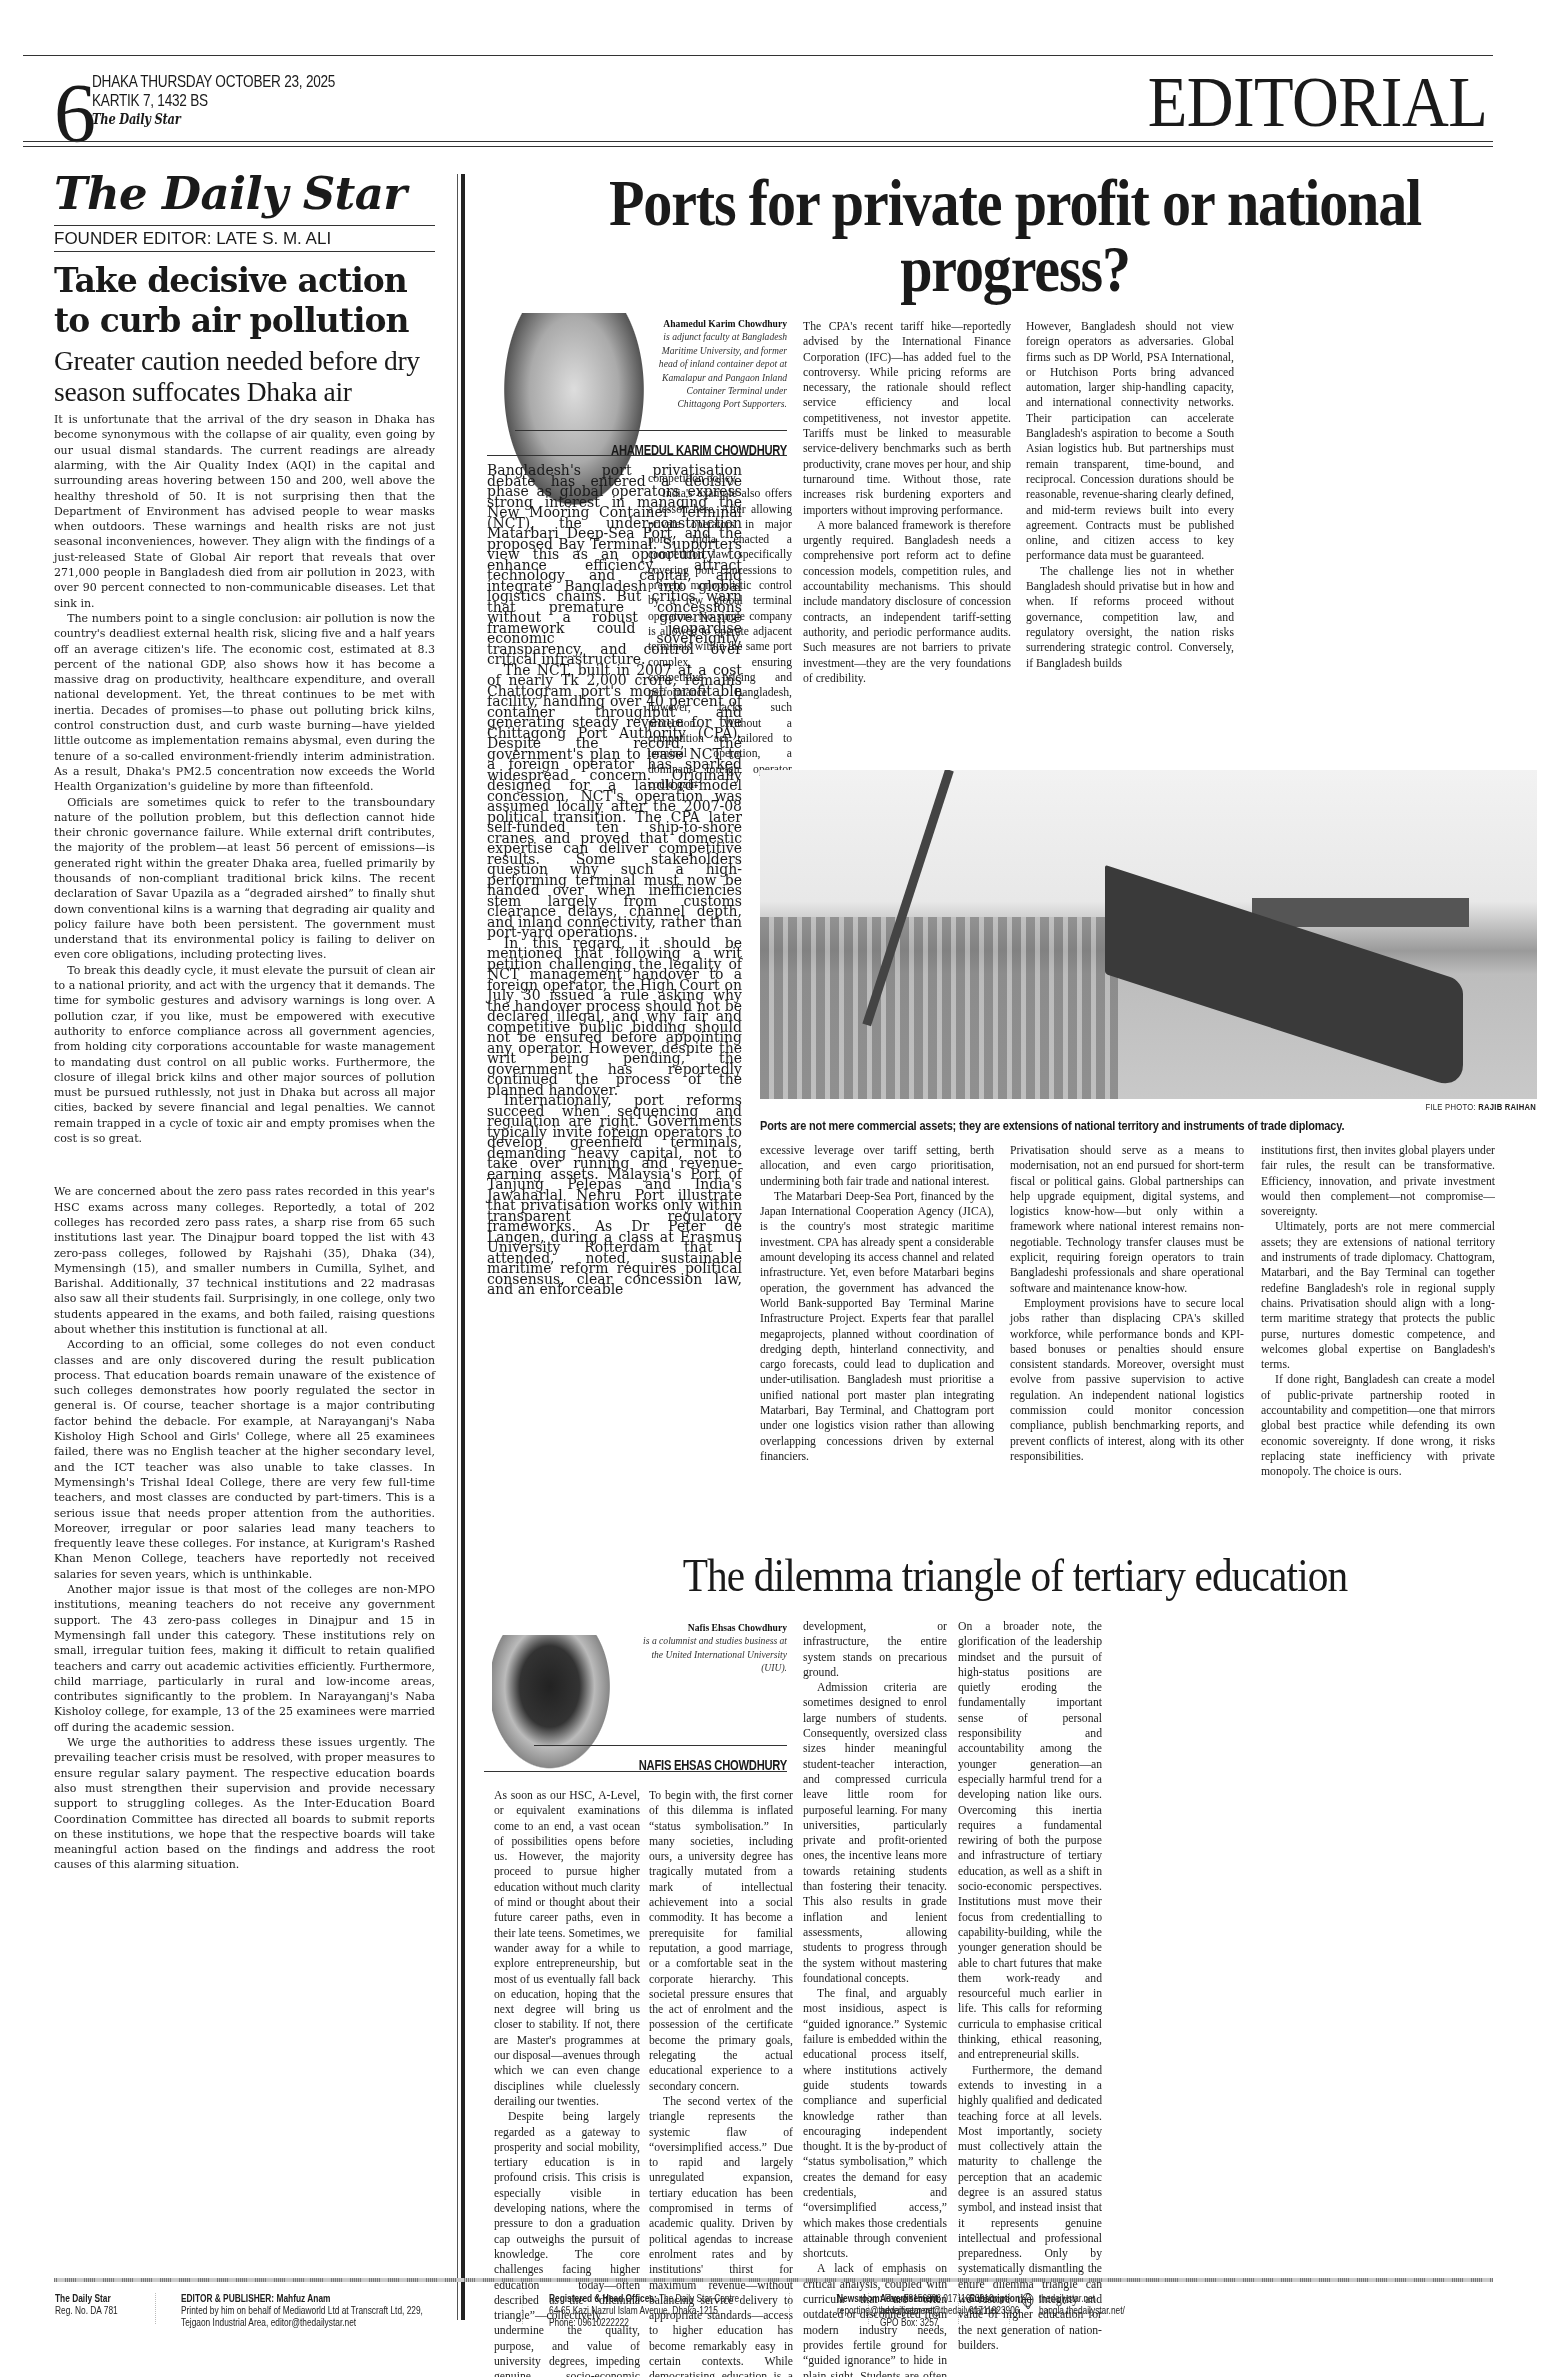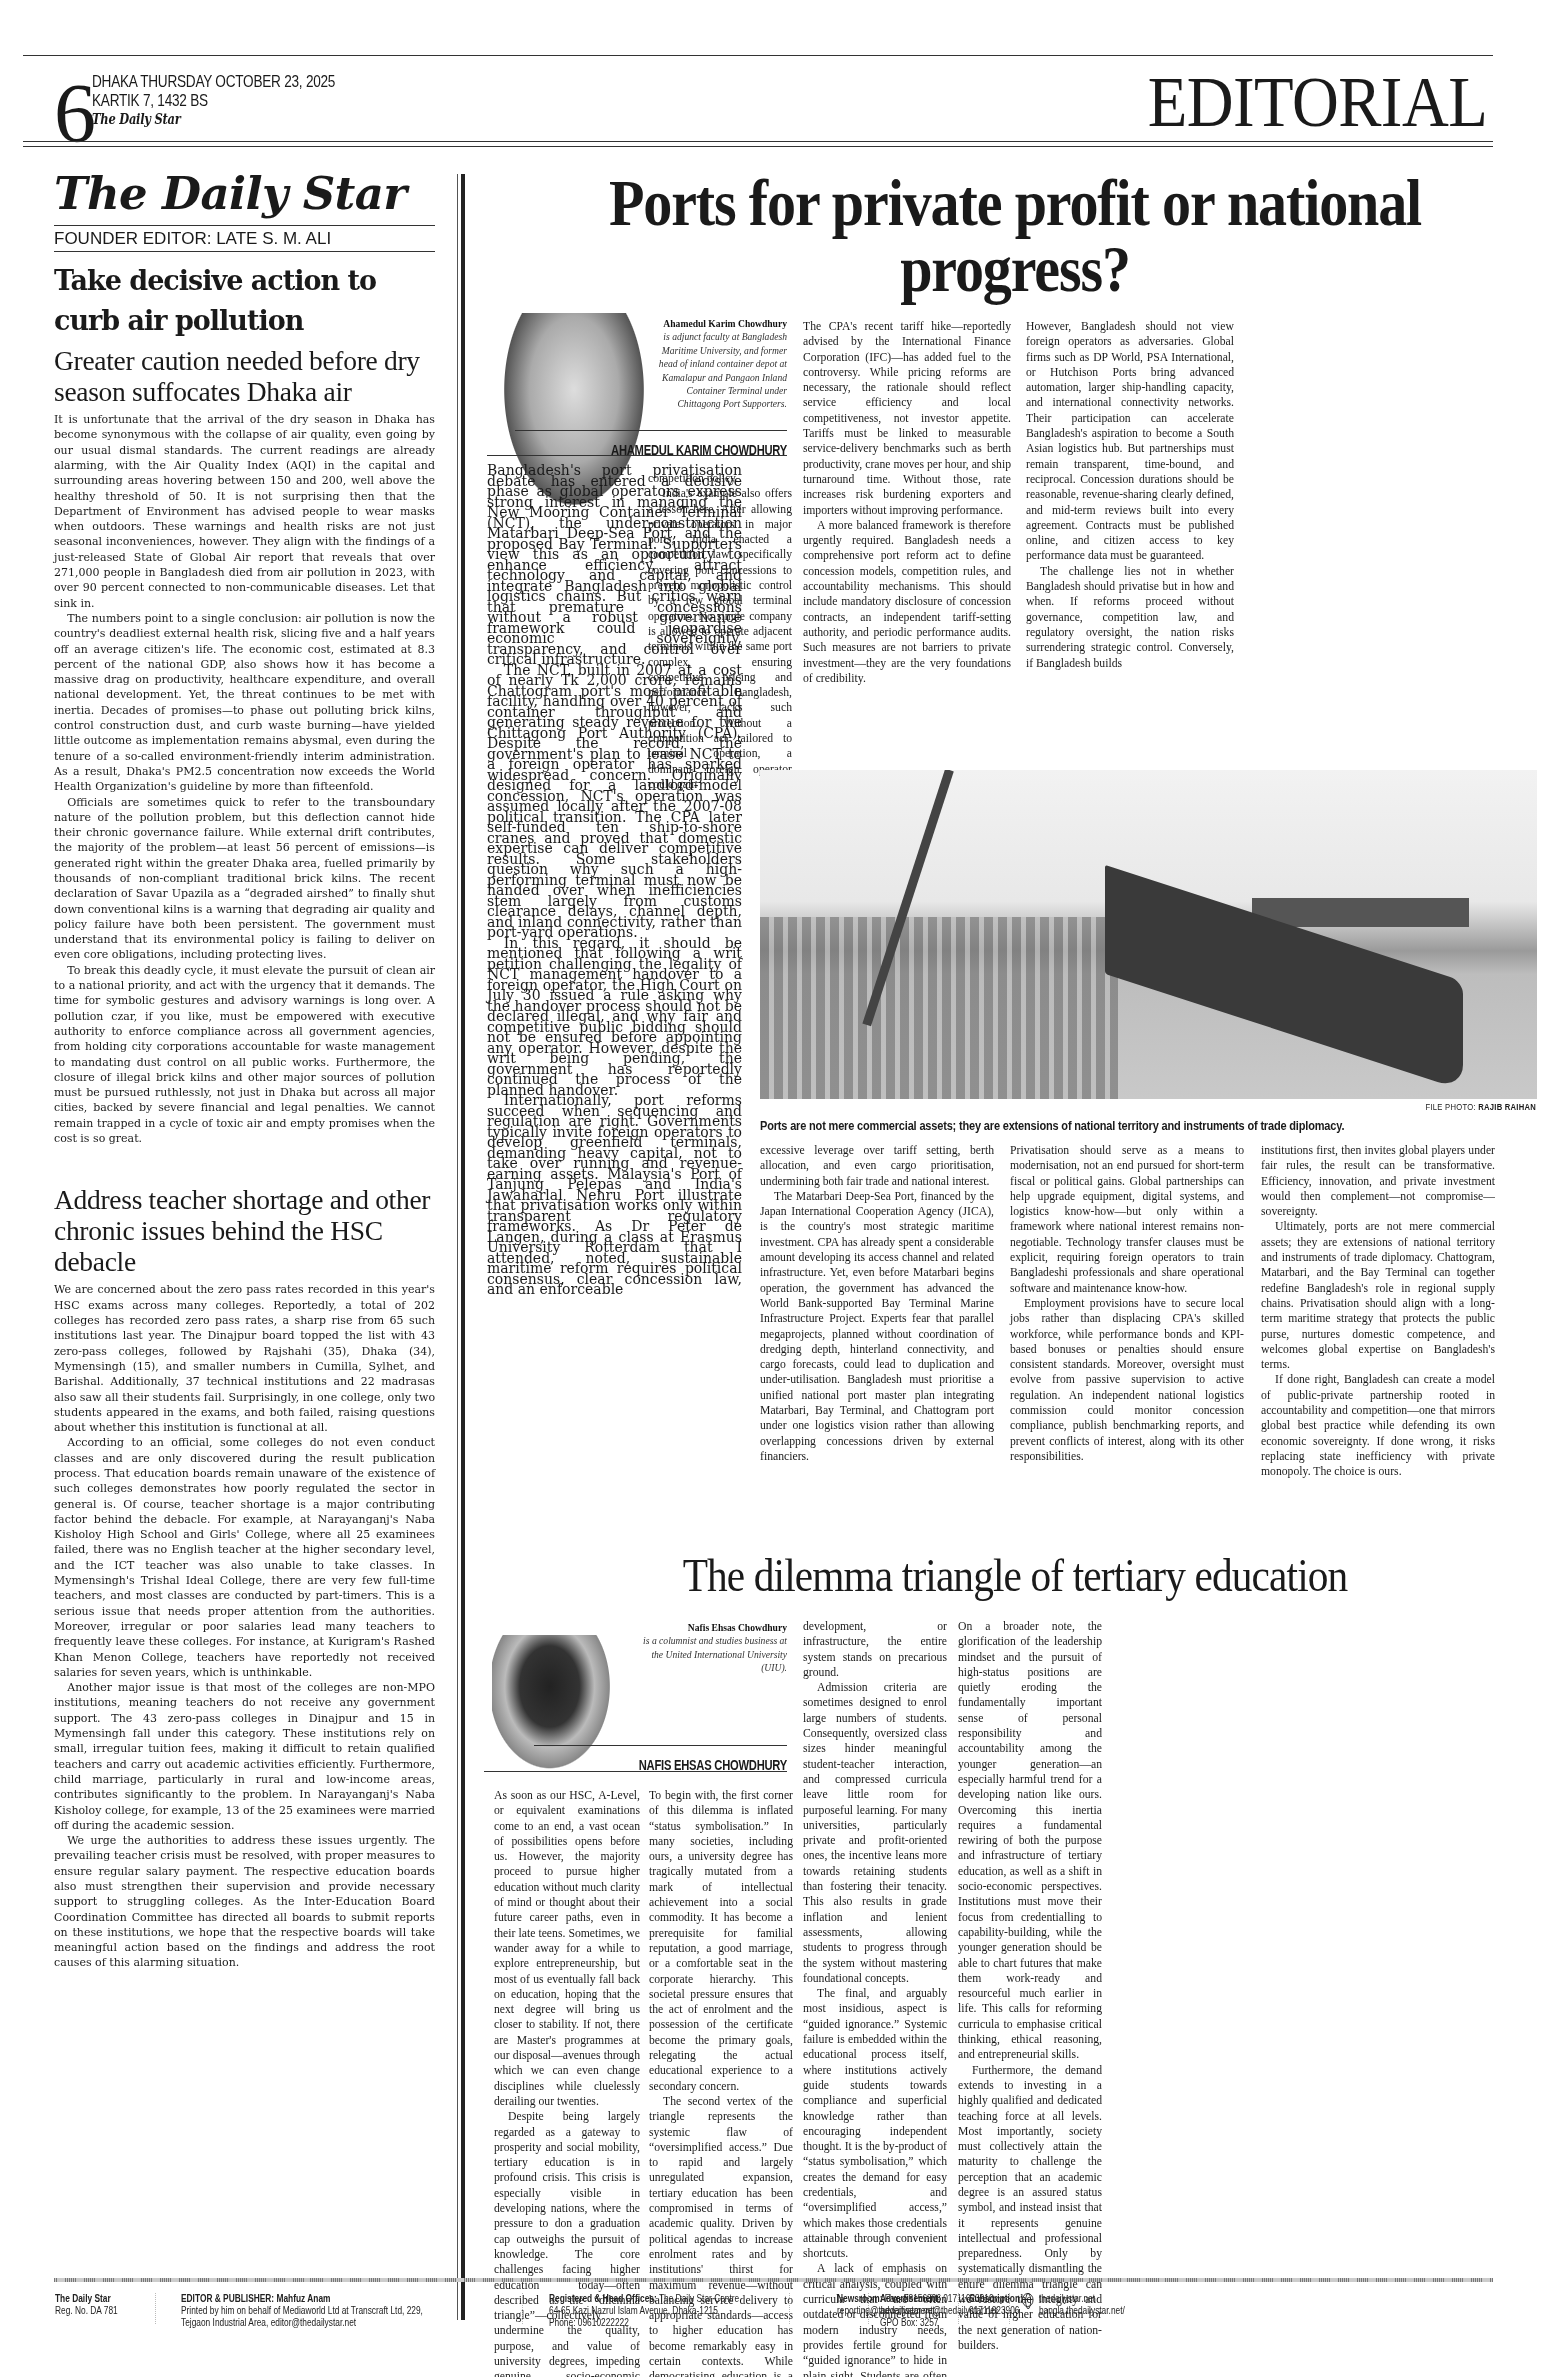--- a/index.html
+++ b/index.html
@@ -17,21 +17,21 @@
   #pagenum { left: 54px; top: 72px; font-size: 84px; line-height: 1; font-family: "Liberation Serif", serif; }
   #dateline { left: 92px; top: 72px; font-family: "Liberation Sans", sans-serif; font-size: 16.6px; line-height: 19px; letter-spacing: -0.3px; transform: scaleX(0.82); transform-origin: left top; }
   #dateline .brand { font-family: "DejaVu Serif", serif; font-style: italic; font-weight: bold; font-size: 14px; }
   #section-title { right: 61px; top: 66px; font-family: "Liberation Serif", serif; font-size: 72px; line-height: 1; letter-spacing: -0.6px; transform: scaleX(0.9); transform-origin: right top; }
 
   
   #left { left: 54px; top: 171px; width: 381px; }
   .logo { font-family: "DejaVu Serif", serif; font-weight: bold; font-style: italic; font-size: 45px; line-height: 1; letter-spacing: -0.6px; }
   .founder { font-family: "Liberation Sans", sans-serif; font-size: 17px; border-top: 1.9px solid #333; border-bottom: 1.9px solid #333; padding: 2.6px 0; margin-top: 9px; transform-origin: left; }
   .founder b { font-weight: normal; }
-  .ed-headline { font-family: "DejaVu Serif", serif; font-weight: bold; font-size: 27px; line-height: 40px; letter-spacing: -1px; margin-top: 9px; }
+  .ed-headline { font-family: "DejaVu Serif", serif; font-weight: bold; font-size: 33px; line-height: 40px; letter-spacing: -1px; margin-top: 9px; }
   .ed-sub { font-family: "Liberation Serif", serif; font-size: 27.5px; line-height: 31px; margin-top: 3.8px; letter-spacing: -0.3px; }
   .ed-body { font-family: "DejaVu Serif", serif; font-size: 11px; line-height: 15.3px; margin-top: 5.1px; }
 
   
   #vdivider { left: 461px; top: 174px; width: 3.8px; height: 2146px; background: #222; }
   #vdivider2 { left: 457px; top: 174px; width: 0.6px; height: 2146px; background: #555; }
 
   
   .op-headline { font-family: "Liberation Serif", serif; font-weight: bold; text-align: center; letter-spacing: -1.3px; }
   #ports-headline { left: 485px; top: 170px; width: 1060px; font-size: 66px; line-height: 66px; transform: scaleX(0.88); }
@@ -90,21 +90,20 @@
     <div class="ed-sub">Greater caution needed before dry season suffocates Dhaka air</div>
     <div class="ed-body">
       <p>It is unfortunate that the arrival of the dry season in Dhaka has become synonymous with the collapse of air quality, even going by our usual dismal standards. The current readings are already alarming, with the Air Quality Index (AQI) in the capital and surrounding areas hovering between 150 and 200, well above the healthy threshold of 50. It is not surprising then that the Department of Environment has advised people to wear masks when outdoors. These warnings and health risks are not just seasonal inconveniences, however. They align with the findings of a just-released State of Global Air report that reveals that over 271,000 people in Bangladesh died from air pollution in 2023, with over 90 percent connected to non-communicable diseases. Let that sink in.</p>
       <p>The numbers point to a single conclusion: air pollution is now the country's deadliest external health risk, slicing five and a half years off an average citizen's life. The economic cost, estimated at 8.3 percent of the national GDP, also shows how it has become a massive drag on productivity, healthcare expenditure, and overall national development. Yet, the threat continues to be met with inertia. Decades of promises—to phase out polluting brick kilns, control construction dust, and curb waste burning—have yielded little outcome as implementation remains abysmal, even during the tenure of a so-called environment-friendly interim administration. As a result, Dhaka's PM2.5 concentration now exceeds the World Health Organization's guideline by more than fifteenfold.</p>
       <p>Officials are sometimes quick to refer to the transboundary nature of the pollution problem, but this deflection cannot hide their chronic governance failure. While external drift contributes, the majority of the problem—at least 56 percent of emissions—is generated right within the greater Dhaka area, fuelled primarily by thousands of non-compliant traditional brick kilns. The recent declaration of Savar Upazila as a “degraded airshed” to finally shut down conventional kilns is a warning that degrading air quality and policy failure have both been persistent. The government must understand that its environmental policy is failing to deliver on even core obligations, including protecting lives.</p>
       <p>To break this deadly cycle, it must elevate the pursuit of clean air to a national priority, and act with the urgency that it demands. The time for symbolic gestures and advisory warnings is long over. A pollution czar, if you like, must be empowered with executive authority to enforce compliance across all government agencies, from holding city corporations accountable for waste management to mandating dust control on all public works. Furthermore, the closure of illegal brick kilns and other major sources of pollution must be pursued ruthlessly, not just in Dhaka but across all major cities, backed by severe financial and legal penalties. We cannot remain trapped in a cycle of toxic air and empty promises when the cost is so great.</p>
     </div>
   </div>
 
   <div style="margin-top:38px;">
-    <div class="ed-sub">Address teacher shortage and other chronic issues behind the HSC debacle</div>
     <div class="ed-body">
       <p>We are concerned about the zero pass rates recorded in this year's HSC exams across many colleges. Reportedly, a total of 202 colleges has recorded zero pass rates, a sharp rise from 65 such institutions last year. The Dinajpur board topped the list with 43 zero-pass colleges, followed by Rajshahi (35), Dhaka (34), Mymensingh (15), and smaller numbers in Cumilla, Sylhet, and Barishal. Additionally, 37 technical institutions and 22 madrasas also saw all their students fail. Surprisingly, in one college, only two students appeared in the exams, and both failed, raising questions about whether this institution is functional at all.</p>
       <p>According to an official, some colleges do not even conduct classes and are only discovered during the result publication process. That education boards remain unaware of the existence of such colleges demonstrates how poorly regulated the sector in general is. Of course, teacher shortage is a major contributing factor behind the debacle. For example, at Narayanganj's Naba Kisholoy High School and Girls' College, where all 25 examinees failed, there was no English teacher at the higher secondary level, and the ICT teacher was also unable to take classes. In Mymensingh's Trishal Ideal College, there are very few full-time teachers, and most classes are conducted by part-timers. This is a serious issue that needs proper attention from the authorities. Moreover, irregular or poor salaries lead many teachers to frequently leave these colleges. For instance, at Kurigram's Rashed Khan Menon College, teachers have reportedly not received salaries for seven years, which is unthinkable.</p>
       <p>Another major issue is that most of the colleges are non-MPO institutions, meaning teachers do not receive any government support. The 43 zero-pass colleges in Dinajpur and 15 in Mymensingh fall under this category. These institutions rely on small, irregular tuition fees, making it difficult to retain qualified teachers and carry out academic activities efficiently. Furthermore, child marriage, particularly in rural and low-income areas, contributes significantly to the problem. In Narayanganj's Naba Kisholoy college, for example, 13 of the 25 examinees were married off during the academic session.</p>
       <p>We urge the authorities to address these issues urgently. The prevailing teacher crisis must be resolved, with proper measures to ensure regular salary payment. The respective education boards also must strengthen their supervision and provide necessary support to struggling colleges. As the Inter-Education Board Coordination Committee has directed all boards to submit reports on these institutions, we hope that the respective boards will take meaningful action based on the findings and address the root causes of this alarming situation.</p>
     </div>
   </div>
 </div>
 
 <div class="abs" id="vdivider2"></div>

